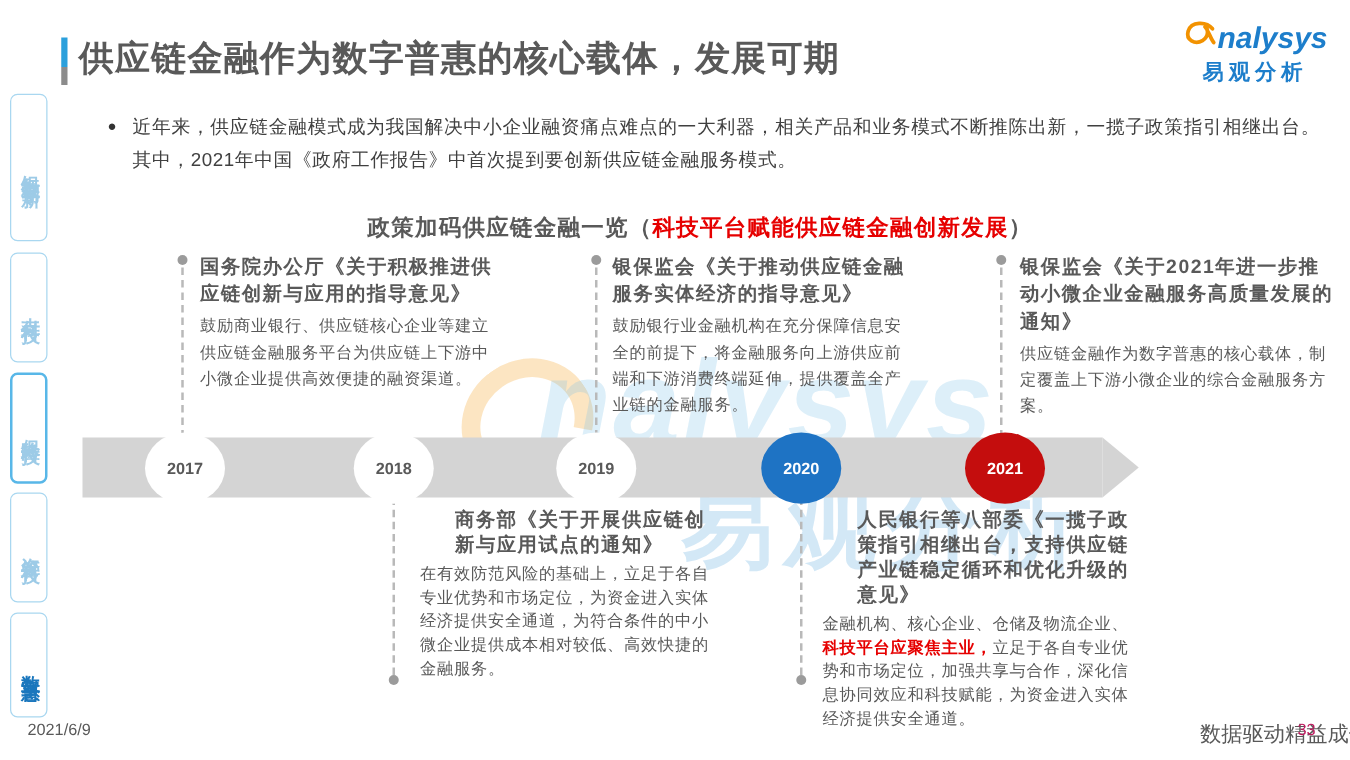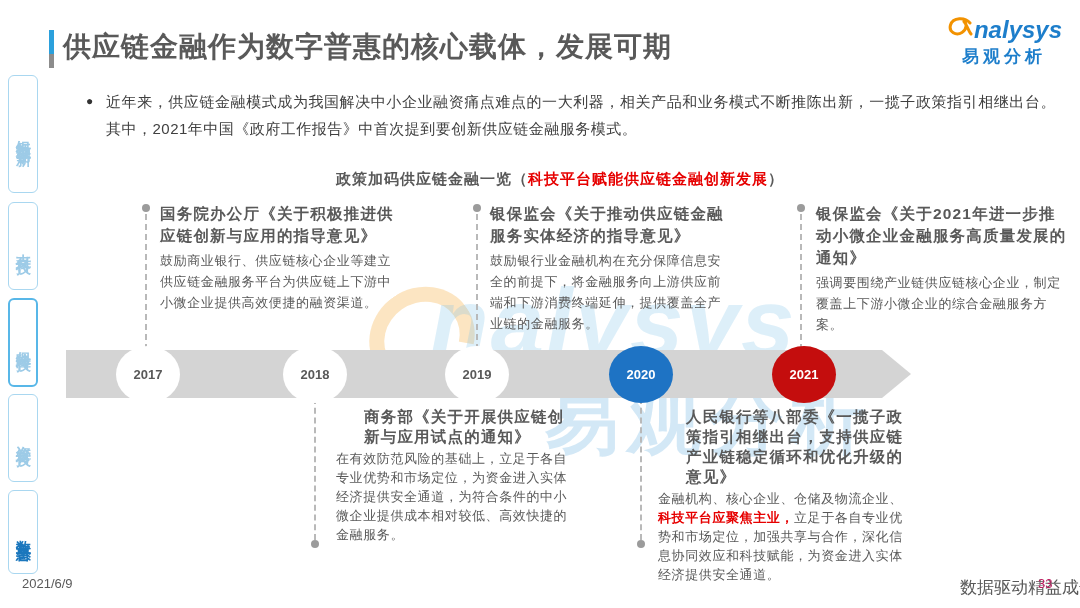--- a/index.html
+++ b/index.html
@@ -33,21 +33,21 @@
   .logo{position:absolute;left:938px;top:16px;width:132px;text-align:center;}
   .logo-top{display:flex;align-items:center;justify-content:center;}
   .logo-latin{font-size:24px;font-weight:bold;font-style:italic;color:#1d7ecb;letter-spacing:0px;}
   .logo-cn{font-size:17px;font-weight:bold;color:#1d7ecb;letter-spacing:4px;margin-top:1px;}
   
   .bullet{position:absolute;left:86px;top:94px;font-size:12px;color:#333;}
   .intro{position:absolute;left:106px;top:88px;width:950px;font-size:15px;line-height:27px;
     color:#404040;letter-spacing:0.5px;text-align:justify;}
   
   .heading{position:absolute;left:60px;top:170px;width:1000px;text-align:center;
-    font-size:15px;font-weight:bold;color:#595959;letter-spacing:1px;}
+    font-size:18px;font-weight:bold;color:#595959;letter-spacing:1px;}
   .heading .hl{color:#e60000;}
   
   .band{position:absolute;left:66px;top:350px;width:816px;height:48px;background:#d4d4d4;}
   .band-tip{position:absolute;left:882px;top:350px;width:0;height:0;
     border-top:24px solid transparent;border-bottom:24px solid transparent;border-left:29px solid #d4d4d4;}
   .yr{position:absolute;top:346px;width:64px;height:57px;border-radius:50%;
     display:flex;align-items:center;justify-content:center;
     font-size:13px;font-weight:bold;color:#595959;background:#fff;z-index:4;}
   .yr17{left:116px;} .yr18{left:283px;} .yr19{left:445px;}
   .yr20{left:609px;background:#1e73c4;color:#fff;}
@@ -140,21 +140,21 @@
   <div class="pol pol-above pol-2017">
     <div class="pol-title">国务院办公厅《关于积极推进供应链创新与应用的指导意见》</div>
     <div class="pol-body">鼓励商业银行、供应链核心企业等建立供应链金融服务平台为供应链上下游中小微企业提供高效便捷的融资渠道。</div>
   </div>
   <div class="pol pol-above pol-2019">
     <div class="pol-title">银保监会《关于推动供应链金融服务实体经济的指导意见》</div>
     <div class="pol-body">鼓励银行业金融机构在充分保障信息安全的前提下，将金融服务向上游供应前端和下游消费终端延伸，提供覆盖全产业链的金融服务。</div>
   </div>
   <div class="pol pol-above pol-2021">
     <div class="pol-title">银保监会《关于2021年进一步推动小微企业金融服务高质量发展的通知》</div>
-    <div class="pol-body">强调要围绕产业链供应链核心企业，制定覆盖上下游小微企业的综合金融服务方案。</div>
+    <div class="pol-body">供应链金融作为数字普惠的核心载体，制定覆盖上下游小微企业的综合金融服务方案。</div>
   </div>
 
   <div class="pol pol-below pol-2018">
     <div class="pol-title">商务部《关于开展供应链创新与应用试点的通知》</div>
     <div class="pol-body">在有效防范风险的基础上，立足于各自专业优势和市场定位，为资金进入实体经济提供安全通道，为符合条件的中小微企业提供成本相对较低、高效快捷的金融服务。</div>
   </div>
   <div class="pol pol-below pol-2020">
     <div class="pol-title">人民银行等八部委《一揽子政策指引相继出台，支持供应链产业链稳定循环和优化升级的意见》</div>
     <div class="pol-body">
       <span>金融机构、核心企业、仓储及物流企业、</span><span class="red-bold">科技平台应聚焦主业，</span><span>立足于各自专业优势和市场定位，加强共享与合作，深化信息协同效应和科技赋能，为资金进入实体经济提供安全通道。</span>

